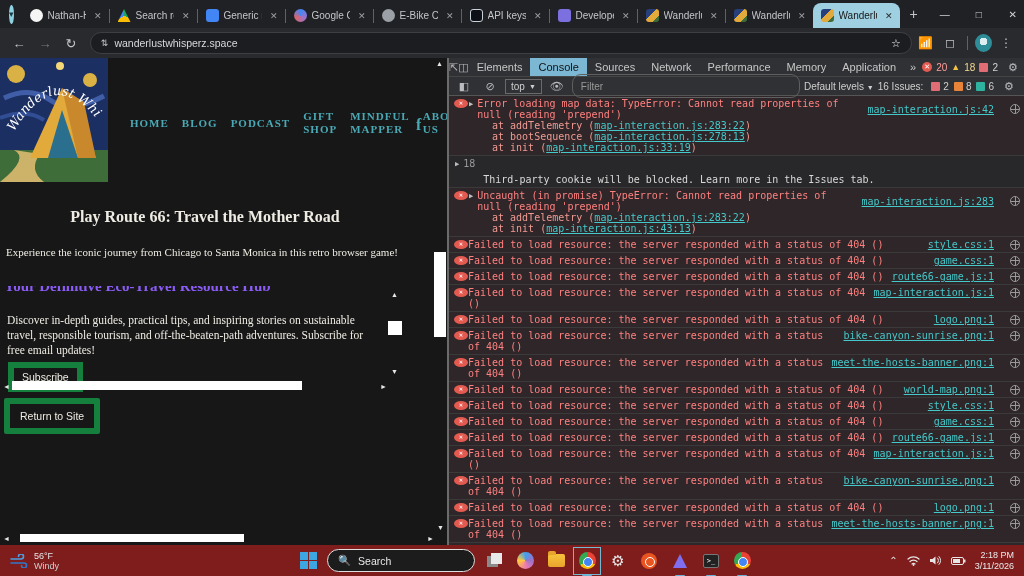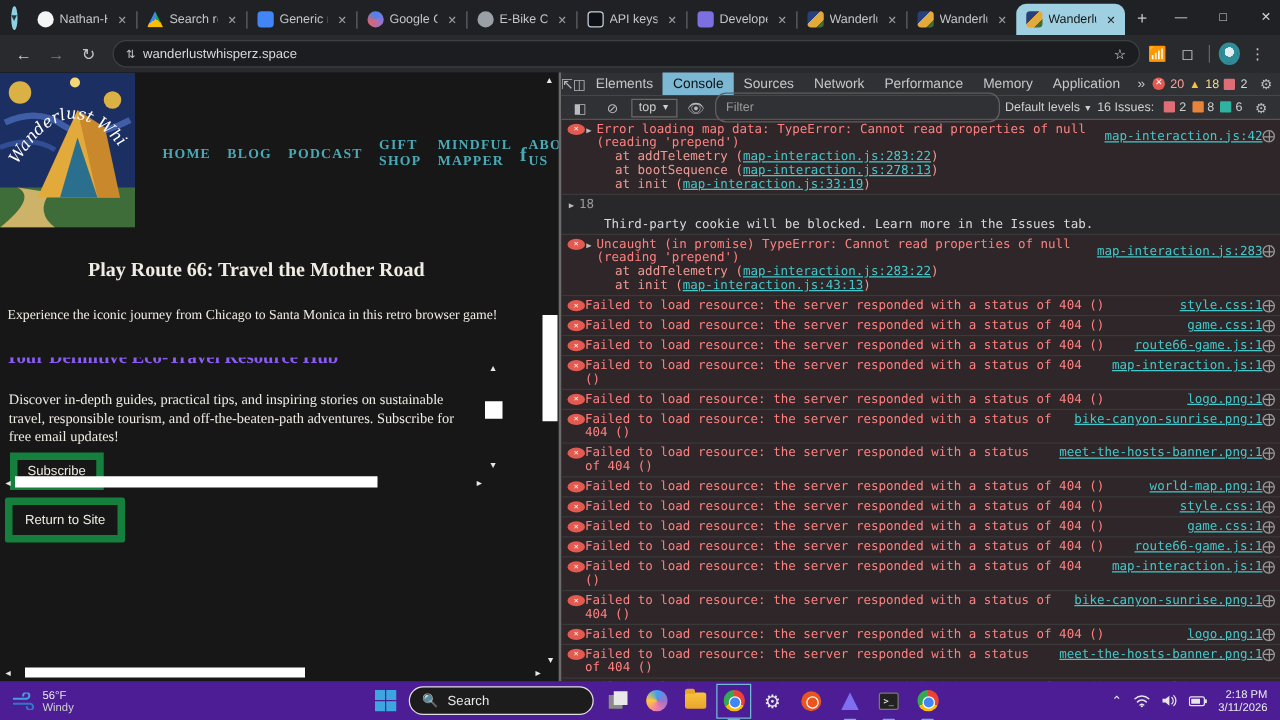--- a/index.html
+++ b/index.html
@@ -99,28 +99,28 @@
   .crow { display:flex; align-items:flex-start; border-bottom:1px solid #3a3a3a; padding:2px 4px 2px 5px; line-height:11px; }
   .crow.errbg { background:rgba(110,30,30,0.10); }
   .cicon { flex:0 0 14px; margin-top:0px; }
   .cerr { width:9px; height:9px; border-radius:50%; background:#e35a50; color:#fff; font-size:6.5px; line-height:9px; text-align:center; margin-top:1px; }
   .ctext { flex:1; }
   .red { color:#ff8080; }
   .white { color:#d9d9d9; }
   .gray { color:#9a9a9a; }
   .stack { padding-left:24px; color:#f09a93; }
   a.srclink { color:#45c8ca; text-decoration:underline; white-space:nowrap; }
-  .csrc { margin-left:8px; display:flex; align-items:center; gap:0; white-space:nowrap; }
+  .csrc { margin-left:8px; display:flex; align-items:center; gap:16px; white-space:nowrap; }
   .globe { width:10px; height:10px; border:1px solid #9a9a9a; border-radius:50%; position:relative; display:inline-block; }
   .globe:before { content:""; position:absolute; left:45%; top:0; width:1px; height:100%; background:#9a9a9a; }
   .globe:after { content:""; position:absolute; top:45%; left:0; height:1px; width:100%; background:#9a9a9a; }
   .expand { color:#bdbdbd; font-size:7px; margin:1px 4px 0 1px; }
 
   
-  #taskbar { position:absolute; top:545px; left:0; width:1024px; height:31px; background:#4c1d95; display:flex; align-items:center; }
+  #taskbar { position:absolute; top:545px; left:0; width:1024px; height:31px; background:#7f1d1d; display:flex; align-items:center; }
   #weather { display:flex; align-items:center; gap:6px; padding-left:10px; color:#e6e6e6; }
   #weather-temp { font-size:9px; }
   #weather-cond { font-size:9px; color:#cfcfcf; }
   #tb-center { position:absolute; left:296px; display:flex; align-items:center; gap:7px; }
   .winlogo { width:17px; height:17px; display:grid; grid-template-columns:8px 8px; grid-gap:1px; }
   .winlogo div { background:#3da6e0; width:8px; height:8px; }
   #search-pill { display:flex; align-items:center; gap:7px; width:148px; height:23px; border-radius:12px; background:#1c1c1c; border:1px solid #e0e0e0; color:#e8e8e8; font-size:10.5px; padding:0 10px; }
   .tb-ico { width:24px; height:24px; display:flex; align-items:center; justify-content:center; position:relative; }
   .chrome-ball { width:17px; height:17px; border-radius:50%; background:conic-gradient(#ea4335 0 33%, #fbbc05 33% 66%, #34a853 66%); position:relative; }
   .chrome-ball:after { content:""; position:absolute; left:4.5px; top:4.5px; width:8px; height:8px; border-radius:50%; background:#4285f4; border:1.5px solid #fff; }

